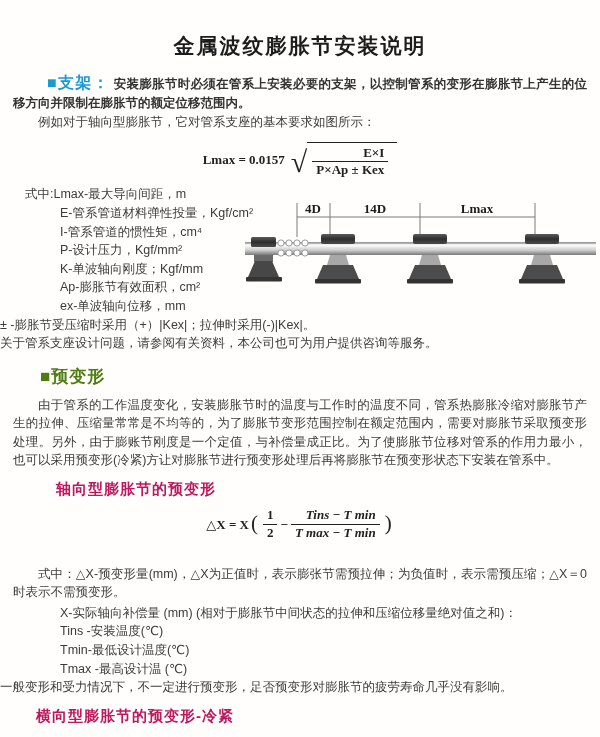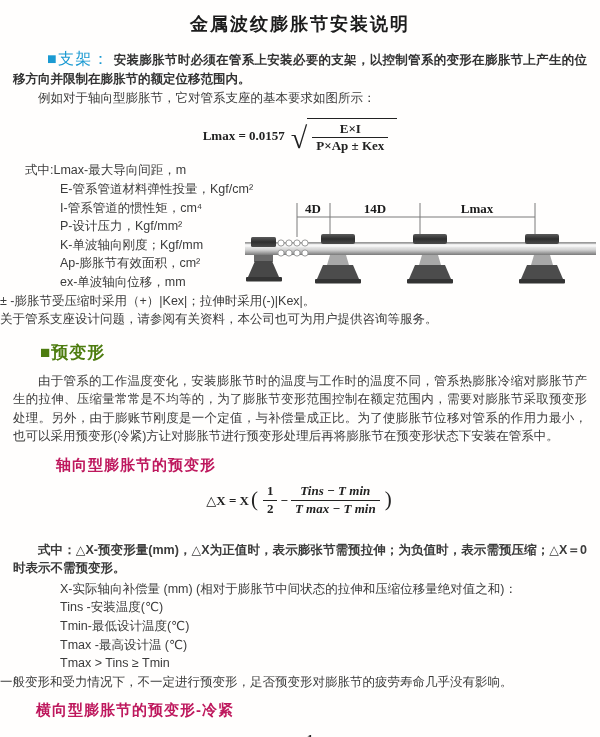--- a/index.html
+++ b/index.html
@@ -2,62 +2,62 @@
 <html><head>
 <meta charset="utf-8">
 <style>
   html,body{margin:0;padding:0;background:#fff;}
   .page{
     position:relative;width:600px;height:737px;background:#fffefd;
     font-family:"Liberation Sans","DejaVu Sans",sans-serif;
     color:#3b3b3b;overflow:hidden;
   }
   .title{
-    padding-top:12px;text-align:center;font-size:18px;font-weight:bold;
-    color:#1c1c1c;letter-spacing:2px;
+    padding-top:12px;text-align:center;font-size:21px;font-weight:bold;
+    color:#1c1c1c;letter-spacing:2px;margin-top:20px;
   }
   .para{
     margin:0 13px;font-size:12.5px;line-height:18.5px;text-align:justify;
   }
   .intro-para{margin-top:14px;text-indent:34px;}
   .intro-text{font-weight:bold;color:#333;}
   .sec-inline{
-    font-size:16px;font-weight:normal;color:#1b9ad2;letter-spacing:1px;
+    font-size:16px;font-weight:bold;color:#1b9ad2;letter-spacing:1px;
   }
   .example-para{text-indent:2em;margin-top:1px;}
   .formula{
     display:flex;justify-content:center;align-items:center;
     font-family:"Liberation Serif","DejaVu Serif",serif;
     font-weight:bold;font-size:13px;color:#222;
   }
   .formula1{margin:10px 0 6px 0;min-height:34px;}
   .formula2{margin:6px 0 16px 0;min-height:40px;}
   .formula3{margin:10px 0 12px 0;min-height:36px;}
-  .frac{display:inline-flex;flex-direction:column;text-align:center;line-height:1.15;margin:0 3px;vertical-align:middle;}
+  .frac{display:inline-flex;flex-direction:column;text-align:center;line-height:1.15;margin:0 3px;vertical-align:middle;align-items:flex-end;}
   .frac .den{border-top:1.4px solid #222;}
   .frac .num,.frac .den{padding:1px 4px;}
   .sqrt{display:inline-flex;align-items:stretch;margin-left:6px;}
   .sqrt .radsym{font-size:30px;font-weight:normal;line-height:1;align-self:center;transform:translateY(2px);}
   .sqrt .under{border-top:1.5px solid #222;padding:2px 6px 0 2px;}
   .ital{font-style:italic;}
   .paren{font-size:21px;font-weight:normal;margin:0 2px;transform:translateY(-1px);}
   .def-list{list-style:none;margin:6px 0 0 0;padding:0;font-size:12.5px;line-height:18.6px;}
   .def-list li{margin-left:60px;}
   .def-list li.first{margin-left:25px;}
   .def-note{font-size:12.5px;line-height:18.6px;}
   .sec-heading{
     margin:12px 0 4px 40px;font-size:17px;font-weight:bold;color:#4d7c0f;letter-spacing:1px;
   }
   .sub-heading{
     font-size:15px;font-weight:bold;color:#be185d;letter-spacing:1px;margin:10px 0 4px 56px;
   }
   .sub-heading.lateral{margin-left:36px;}
   .body-para{text-indent:2em;margin-top:8px;}
   .notes-block{margin-top:2px;}
-  .note-para{text-indent:2em;margin-top:20px;font-weight:bold;}
+  .note-para{text-indent:2em;margin-top:20px;}
   .diagram{
     position:absolute;left:243px;top:199px;width:355px;height:100px;
   }
   .diagram svg{display:block;width:100%;height:100%;}
   .dim-label{font-family:"Liberation Serif","DejaVu Serif",serif;font-weight:bold;font-size:13px;fill:#1c1c1c;}
 </style>
 </head>
 <body>
 
 <div class="page">
@@ -186,21 +186,20 @@
     <span class="paren">)</span>
   </div>
 
   <div class="para note-para">式中：△X-预变形量(mm)，△X为正值时，表示膨张节需预拉伸；为负值时，表示需预压缩；△X＝0时表示不需预变形。</div>
 
   <ul class="def-list notes-block">
     <li>X-实际轴向补偿量 (mm) (相对于膨胀节中间状态的拉伸和压缩位移量绝对值之和)：</li>
     <li>Tins -安装温度(℃)</li>
     <li>Tmin-最低设计温度(℃)</li>
     <li>Tmax -最高设计温 (℃)</li>
-    <li>Tmax &gt; Tins ≥ Tmin</li>
   </ul>
   <div class="def-note">一般变形和受力情况下，不一定进行预变形，足否预变形对膨胀节的疲劳寿命几乎没有影响。</div>
 
   <div class="sub-heading lateral">横向型膨胀节的预变形-冷紧</div>
 
   <div class="formula formula3">
     <span>△Y =</span>
     <span class="frac">
       <span class="num">1</span>
       <span class="den">2</span>

